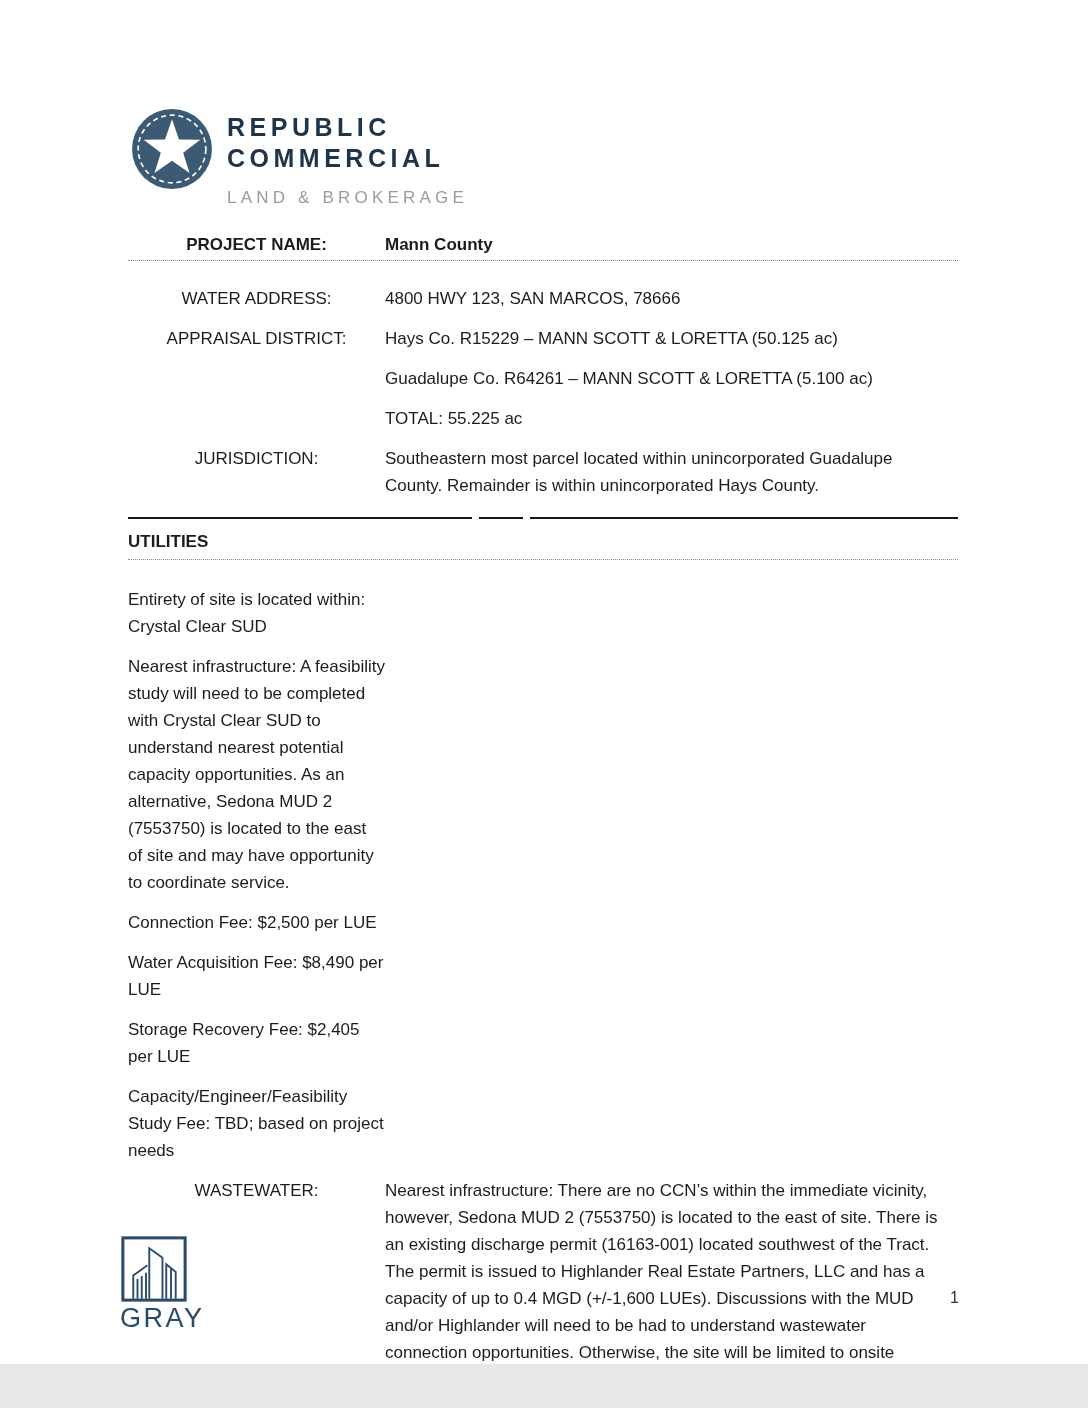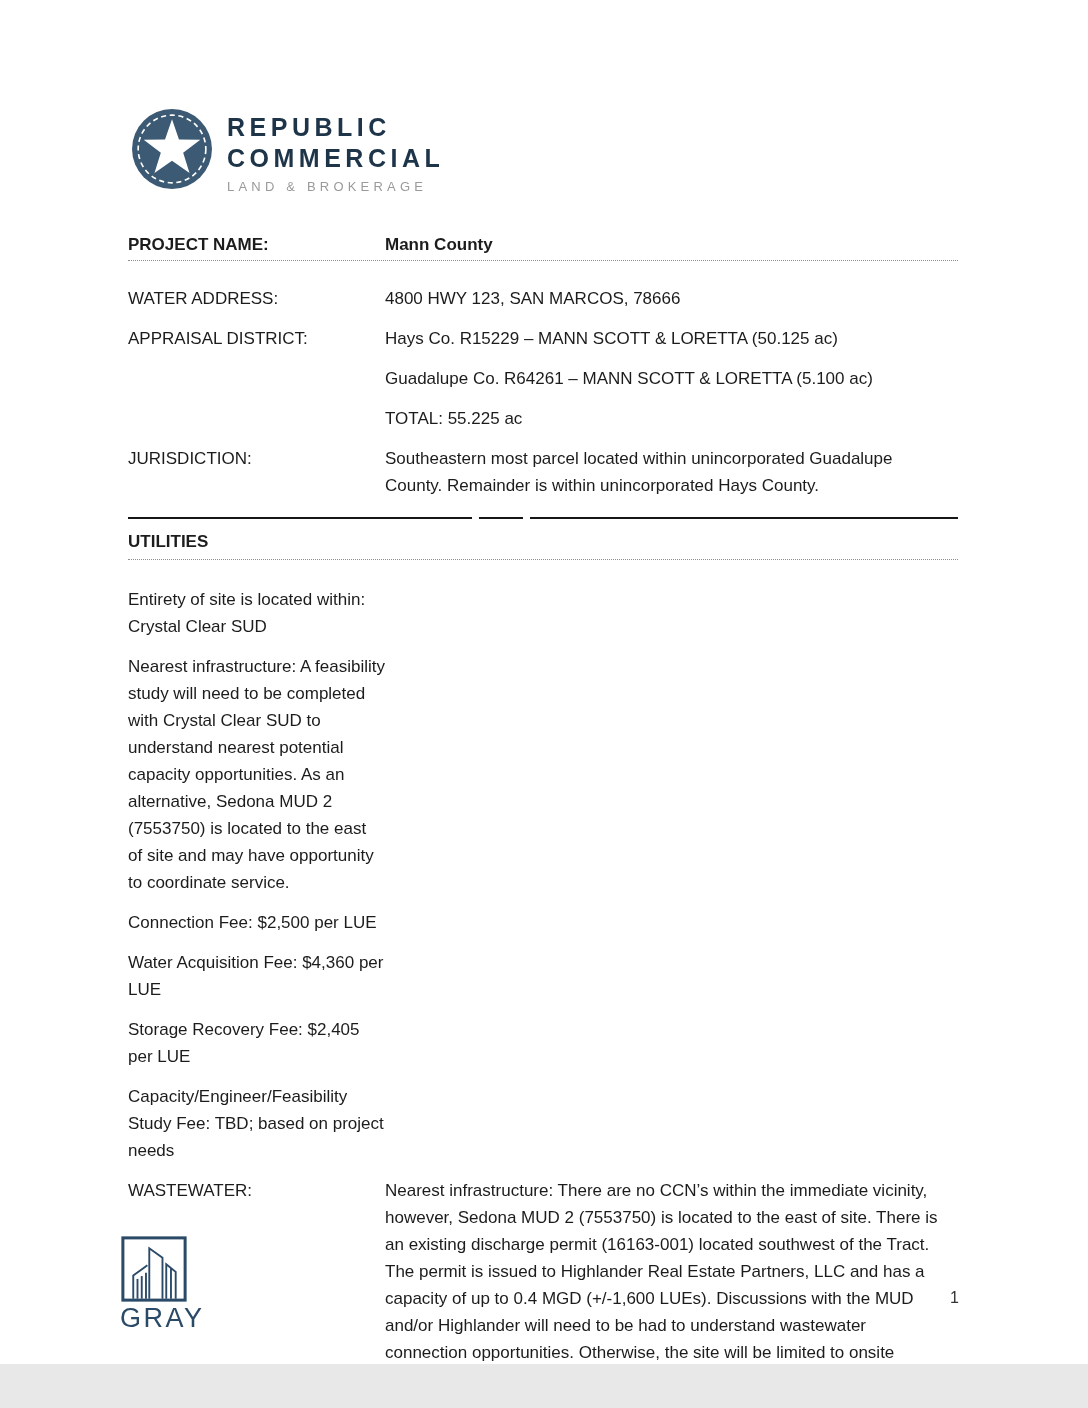--- a/index.html
+++ b/index.html
@@ -17,28 +17,28 @@
 
   
   .brand { position: absolute; left: 131px; top: 108px; display: flex; align-items: flex-start; }
   .brand-mark { width: 82px; height: 82px; display: block; }
   .brand-text { margin-left: 14px; padding-top: 4px; }
   .brand-line {
     font-size: 25px; font-weight: bold; letter-spacing: 4.5px;
     color: #1d3449; line-height: 31px; white-space: nowrap;
   }
   .brand-tagline {
-    margin-top: 5px; font-size: 13px; letter-spacing: 4.2px;
+    margin-top: 14px; font-size: 17px; letter-spacing: 4.2px;
     color: #9a9a9a; white-space: nowrap;
   }
 
   
   .content { position: absolute; left: 128px; top: 231px; width: 830px; font-size: 17px; line-height: 27px; }
   .row { display: grid; grid-template-columns: 257px 565px; }
-  .label { font-weight: normal; }
+  .label { font-weight: normal; text-align: center; }
   .bold { font-weight: bold; }
   .value p { margin: 0 0 13px 0; }
   hr { border: none; }
   .rule-dotted { border-top: 1px dotted #8e8e8e; height: 0; }
   .rule-dotted.after-project { margin: 2px 0 24px 0; }
   .rule-dotted.after-utilities { margin: 3px 0 26px 0; }
   .rule-solid {
     height: 2px; margin: 5px 0 0 0;
     background: linear-gradient(to right,
       #161616 0 41.5%, transparent 41.5% 42.3%,
@@ -108,21 +108,21 @@
 
     <hr class="rule-solid">
     <div class="section-heading">UTILITIES</div>
     <hr class="rule-dotted after-utilities">
 
     <div class="row">
       <div class="value">
         <p>Entirety of site is located within: Crystal Clear SUD</p>
         <p>Nearest infrastructure: A feasibility study will need to be completed with Crystal Clear SUD to understand nearest potential capacity opportunities. As an alternative, Sedona MUD 2 (7553750) is located to the east of site and may have opportunity to coordinate service.</p>
         <p>Connection Fee: $2,500 per LUE</p>
-        <p>Water Acquisition Fee: $4,360 per LUE</p>
+        <p>Water Acquisition Fee: $8,490 per LUE</p>
         <p>Storage Recovery Fee: $2,405 per LUE</p>
         <p>Capacity/Engineer/Feasibility Study Fee: TBD; based on project needs</p>
       </div>
     </div>
 
     <div class="row">
       <div class="label">WASTEWATER:</div>
       <div class="value">
         <p>Nearest infrastructure: There are no CCN’s within the immediate vicinity, however, Sedona MUD 2 (7553750) is located to the east of site. There is an existing discharge permit (16163-001) located southwest of the Tract. The permit is issued to Highlander Real Estate Partners, LLC and has a capacity of up to 0.4 MGD (+/-1,600 LUEs). Discussions with the MUD and/or Highlander will need to be had to understand wastewater connection opportunities. Otherwise, the site will be limited to onsite sewage facilities.</p>
       </div>

